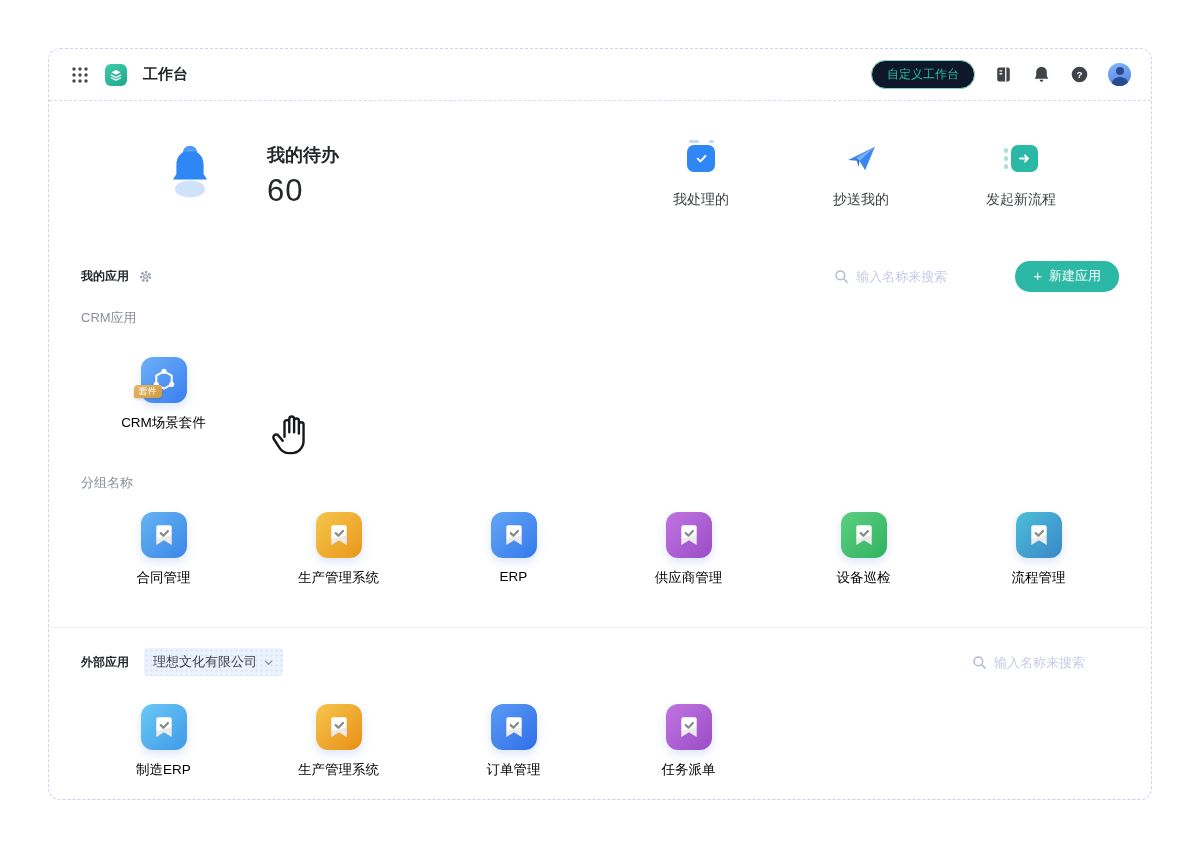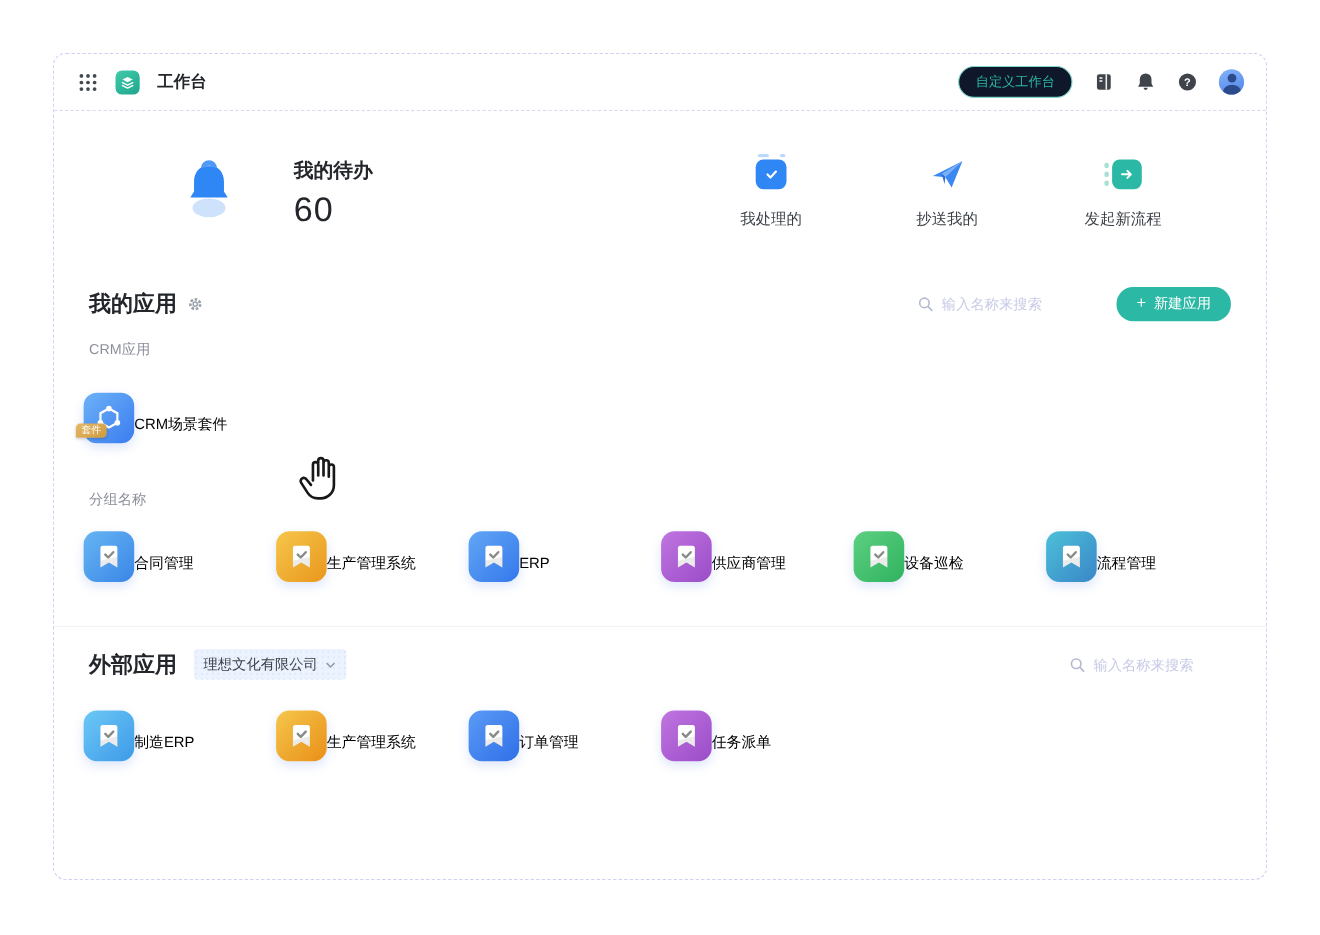--- a/index.html
+++ b/index.html
@@ -96,42 +96,42 @@
   .flow-dashes span { width:4px; height:5px; border-radius:2px; background:#a8dfd7; display:block; }
   .start-flow-box {
     width:27px; height:27px; border-radius:7px; background:#2bb8a5;
     display:flex; align-items:center; justify-content:center;
   }
 
   
   .section-header {
     margin-top:52px; padding:0 32px; display:flex; align-items:center;
   }
-  .section-title { font-size:20px; font-weight:700; color:#23262b; }
+  .section-title { font-size:12px; font-weight:700; color:#23262b; }
   .gear-icon { width:15px; height:15px; margin-left:9px; cursor:pointer; }
   .header-right { margin-left:auto; display:flex; align-items:center; }
   .search-box { display:flex; align-items:center; gap:7px; }
   .search-box svg { width:15px; height:15px; }
   .search-box input {
     border:none; outline:none; background:transparent; width:125px;
     font-size:13px; color:#3a3f46; font-family:inherit;
   }
   .search-box input::placeholder { color:#c7cbe6; }
   .new-app-btn {
     margin-left:34px; background:#2bb8a5; color:#fff; border:none;
     font-size:13px; padding:6px 18px 7px; border-radius:15px; cursor:pointer;
     display:flex; align-items:center; gap:7px; font-family:inherit;
   }
   .new-app-btn .plus { font-size:15px; line-height:10px; font-weight:400; }
   .group-label { margin-top:17px; padding:0 32px; font-size:13px; color:#8a8f99; }
 
   
   .tile-grid { display:flex; padding-left:27px; }
   .tile {
-    width:175px; display:flex; flex-direction:row; align-items:center;
+    width:175px; display:flex; flex-direction:column; align-items:center;
     cursor:pointer;
   }
   .tile-icon {
     width:46px; height:46px; border-radius:12px; position:relative;
     display:flex; align-items:center; justify-content:center;
     box-shadow:0 4px 10px rgba(60,110,220,0.18);
   }
   .tile-icon svg { width:28px; height:28px; }
   .tile-label { margin-top:11px; font-size:13.5px; color:#000000; }
   .tile-badge {

